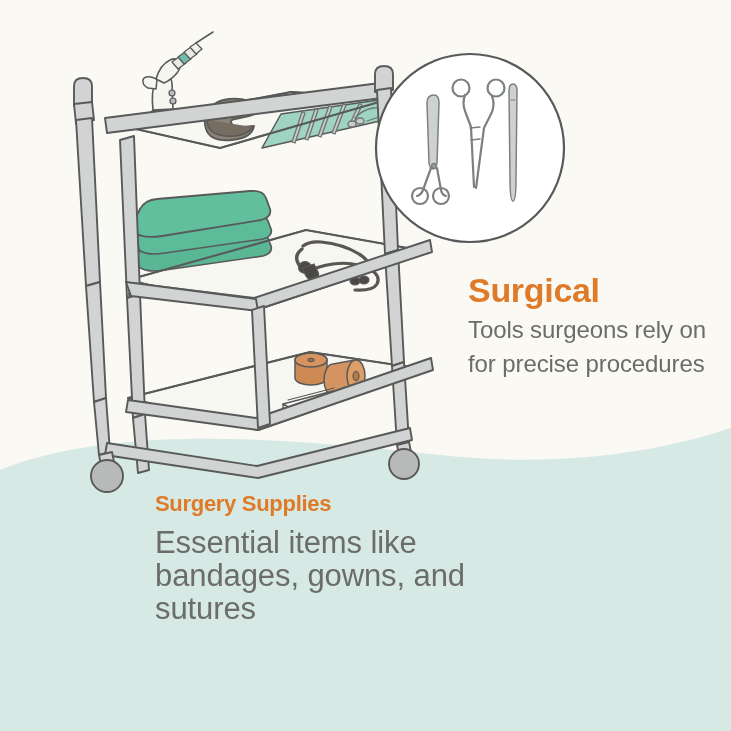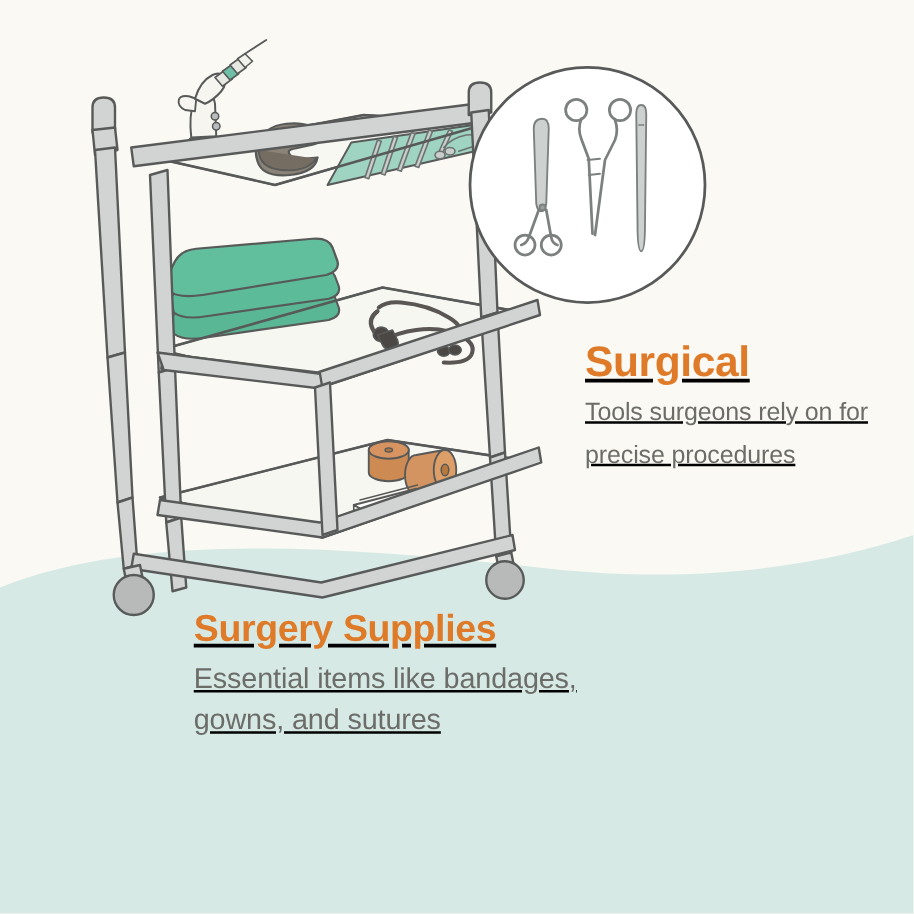--- a/index.html
+++ b/index.html
@@ -22,21 +22,20 @@
   #bg-svg, #art-svg {
     position: absolute;
     left: 0;
     top: 0;
     width: 731px;
     height: 731px;
   }
   .callout {
     position: absolute;
     z-index: 5;
-    text-decoration: underline;
   }
   #callout-instruments {
     left: 468px;
     top: 272px;
     width: 252px;
   }
   #callout-supplies {
     left: 155px;
     top: 487px;
     width: 320px;
@@ -45,35 +44,35 @@
     font-family: "Liberation Sans", sans-serif;
     font-weight: bold;
     color: #df7a28;
     letter-spacing: -0.3px;
   }
   #callout-instruments .callout-title {
     font-size: 34px;
     line-height: 37px;
   }
   #callout-supplies .callout-title {
-    font-size: 30px;
+    font-size: 22px;
     line-height: 34px;
   }
   .callout-desc {
     font-family: "Liberation Sans", sans-serif;
     color: #6c6c69;
     letter-spacing: -0.1px;
   }
   #callout-instruments .callout-desc {
-    font-size: 20px;
+    font-size: 24px;
     line-height: 34px;
     margin-top: 4px;
   }
   #callout-supplies .callout-desc {
-    font-size: 23px;
+    font-size: 31px;
     line-height: 33px;
     margin-top: 5px;
   }
 </style>
 </head>
 <body>
 
 <div id="infographic">
 
   <svg id="bg-svg" viewBox="0 0 731 731">

